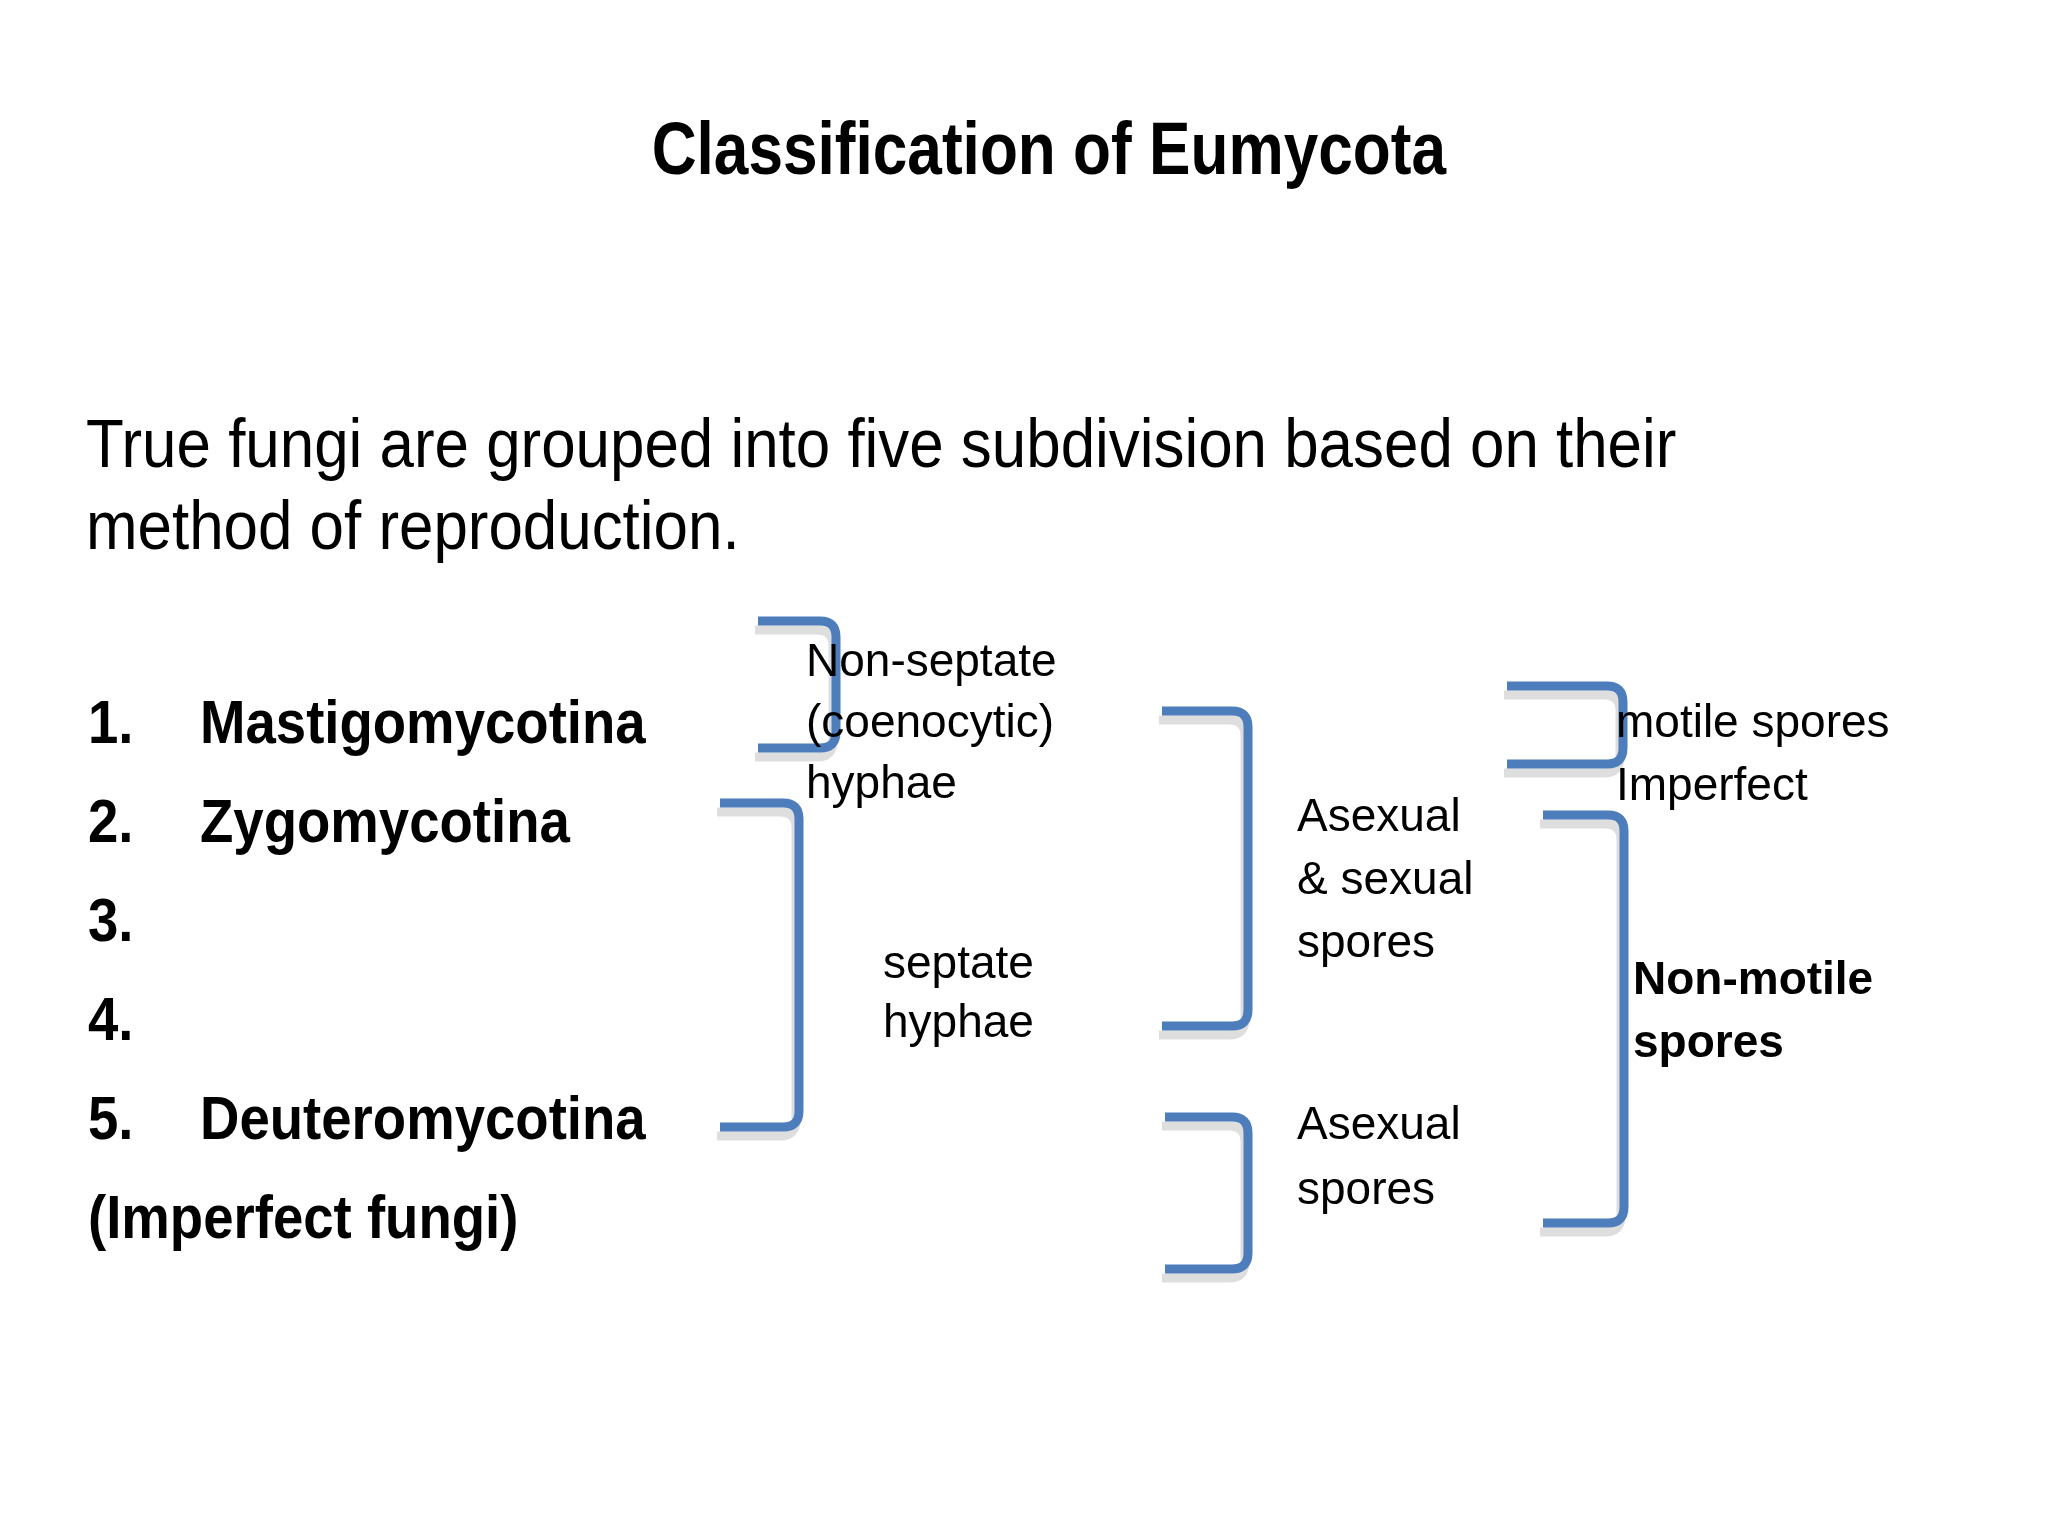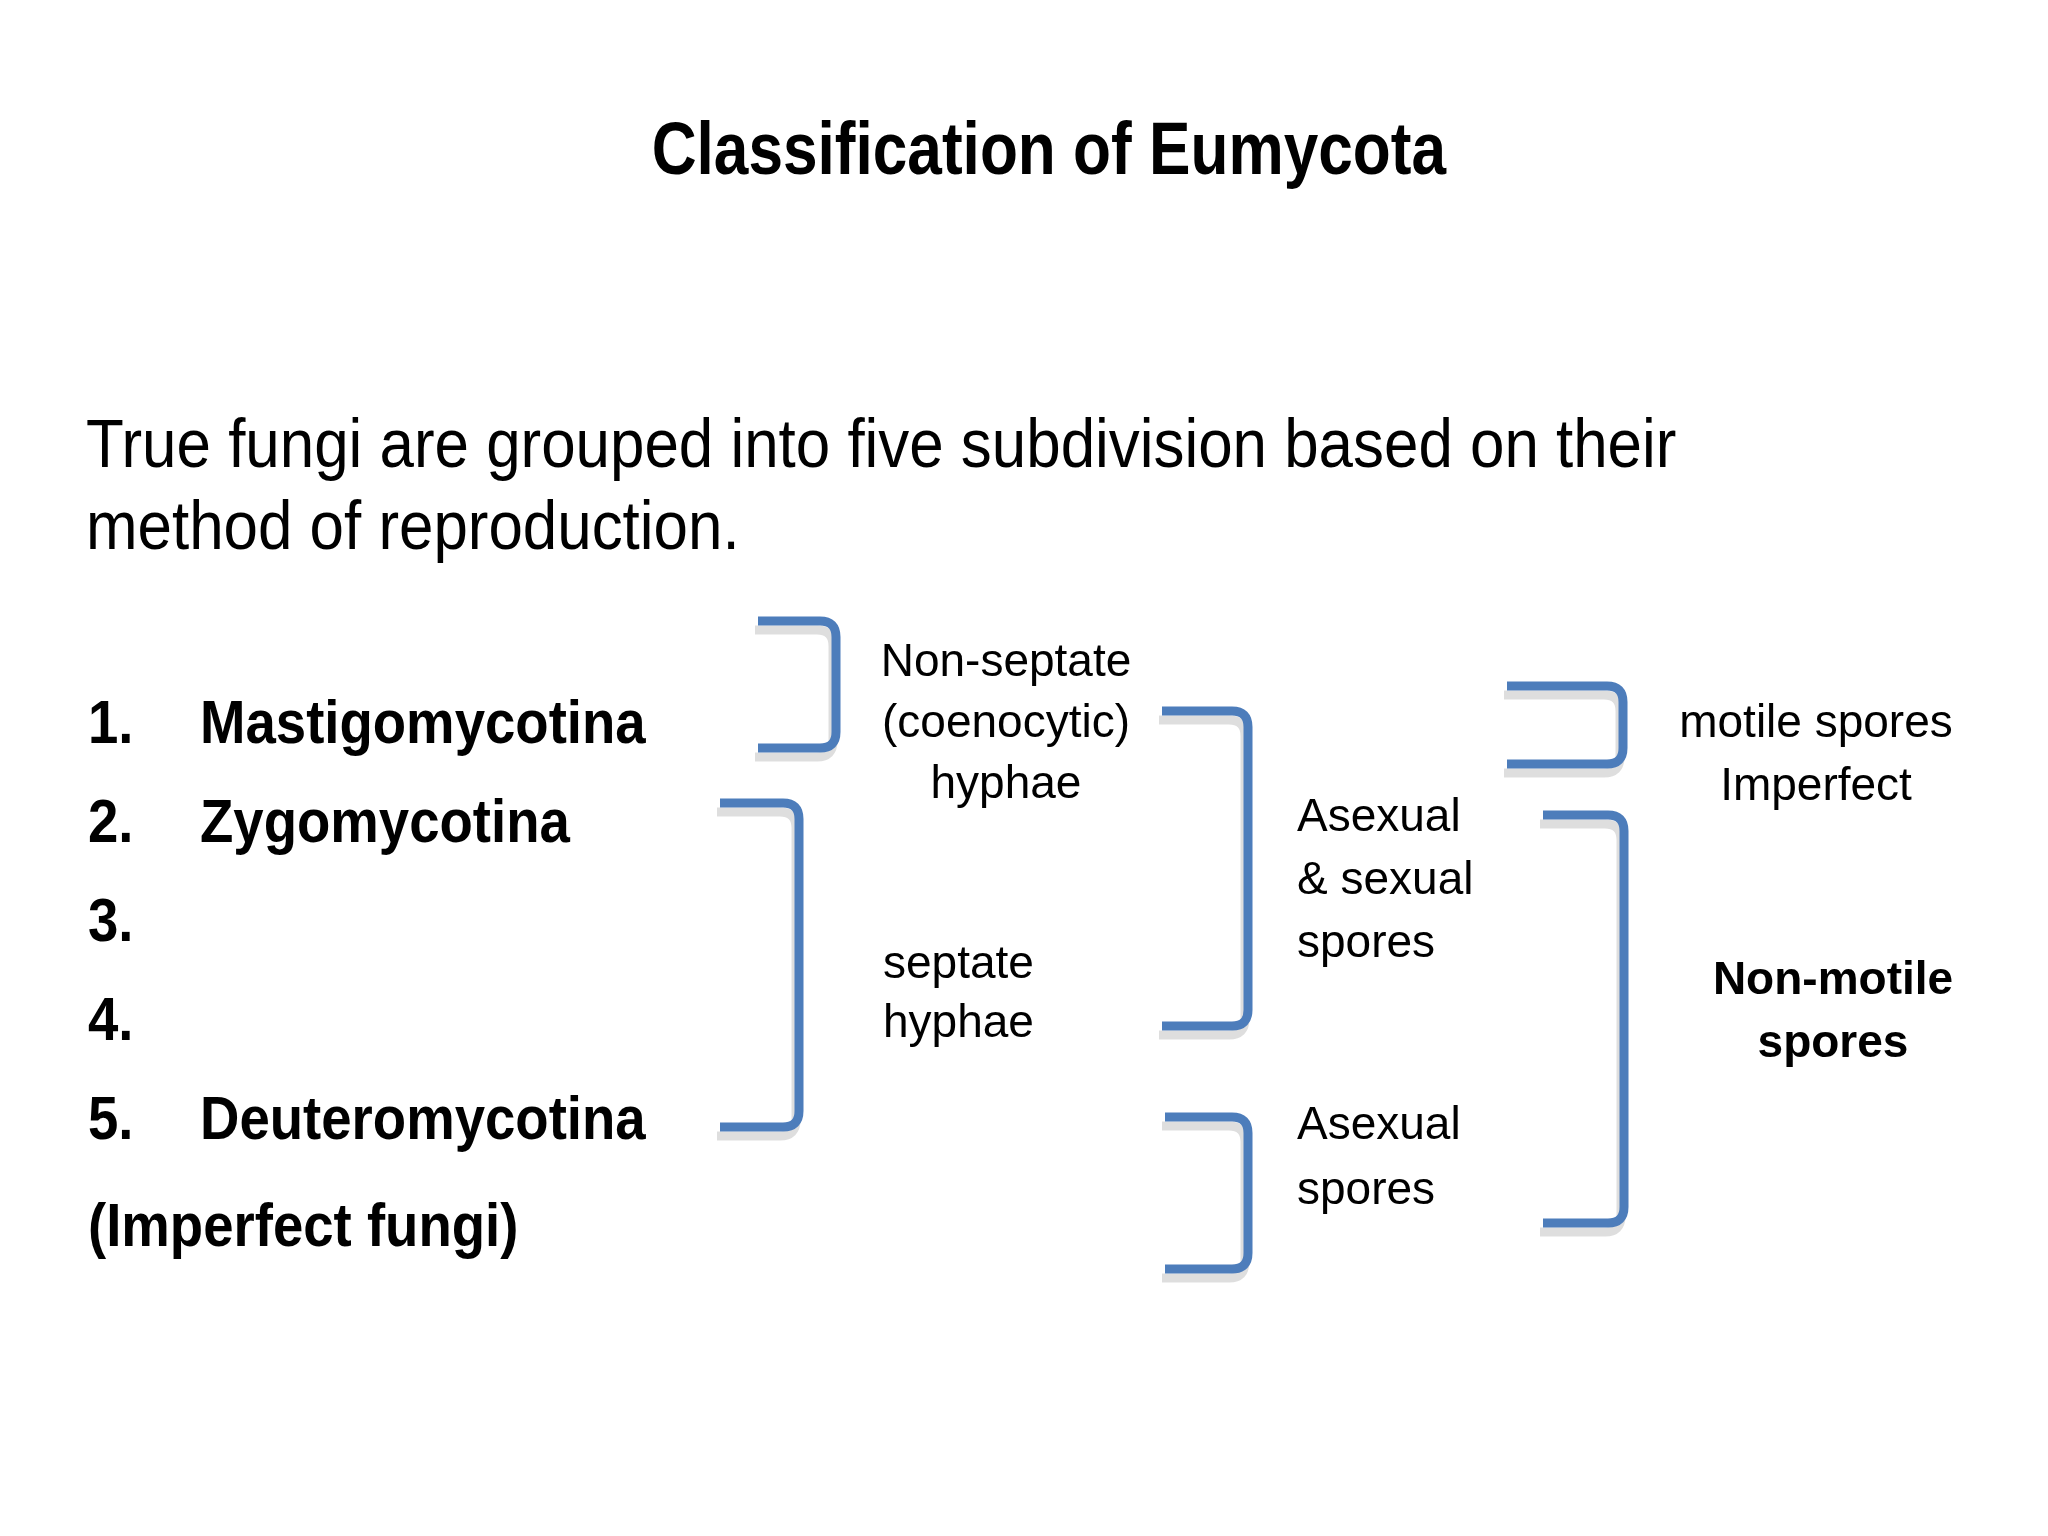--- a/index.html
+++ b/index.html
@@ -26,21 +26,21 @@
   }
   
   .intro{left:86px;top:402px;font-size:68px;line-height:82px;white-space:nowrap;}
   .cx-body{display:inline-block;transform:scaleX(0.91);transform-origin:0 50%;white-space:nowrap;}
   
   .list-row{display:flex;align-items:flex-start;left:88px;font-size:62px;font-weight:bold;line-height:1;white-space:nowrap;}
   .list-num{flex:0 0 112px;width:112px;}
   .cx-list{display:inline-block;transform:scaleX(0.88);transform-origin:0 50%;white-space:nowrap;}
   
   .lbl{font-size:46px;line-height:63px;white-space:nowrap;}
-  .lbl.centered{text-align:center;}
+  .lbl.centered{}
   .lbl div{white-space:nowrap;}
   .lbl-nonseptate{left:806px;top:630px;width:400px;line-height:61px;}
   .lbl-septate{left:883px;top:933px;line-height:59px;}
   .lbl-asexual-sexual{left:1297px;top:784px;line-height:63px;}
   .lbl-asexual{left:1297px;top:1091px;line-height:65px;}
   .lbl-motile{left:1616px;top:690px;width:400px;line-height:63px;}
   .lbl-nonmotile{left:1633px;top:947px;width:400px;line-height:63px;font-weight:bold;}
   
   .brackets{position:absolute;left:0;top:0;pointer-events:none;}
 </style>
@@ -96,21 +96,21 @@
   <div class="abs list-row" style="top:889px;">
     <span class="list-num"><span class="cx-list">3.</span></span>
   </div>
   <div class="abs list-row" style="top:988px;">
     <span class="list-num"><span class="cx-list">4.</span></span>
   </div>
   <div class="abs list-row" style="top:1087px;">
     <span class="list-num"><span class="cx-list">5.</span></span>
     <span><span class="cx-list">Deuteromycotina</span></span>
   </div>
-  <div class="abs list-row" style="top:1186px;margin-top:8px;">
+  <div class="abs list-row" style="top:1186px;">
     <span><span class="cx-list">(Imperfect fungi)</span></span>
   </div>
 
   <div class="abs lbl centered lbl-nonseptate">
     <div>Non-septate</div>
     <div>(coenocytic)</div>
     <div>hyphae</div>
   </div>
   <div class="abs lbl lbl-septate">
     <div>septate</div>

